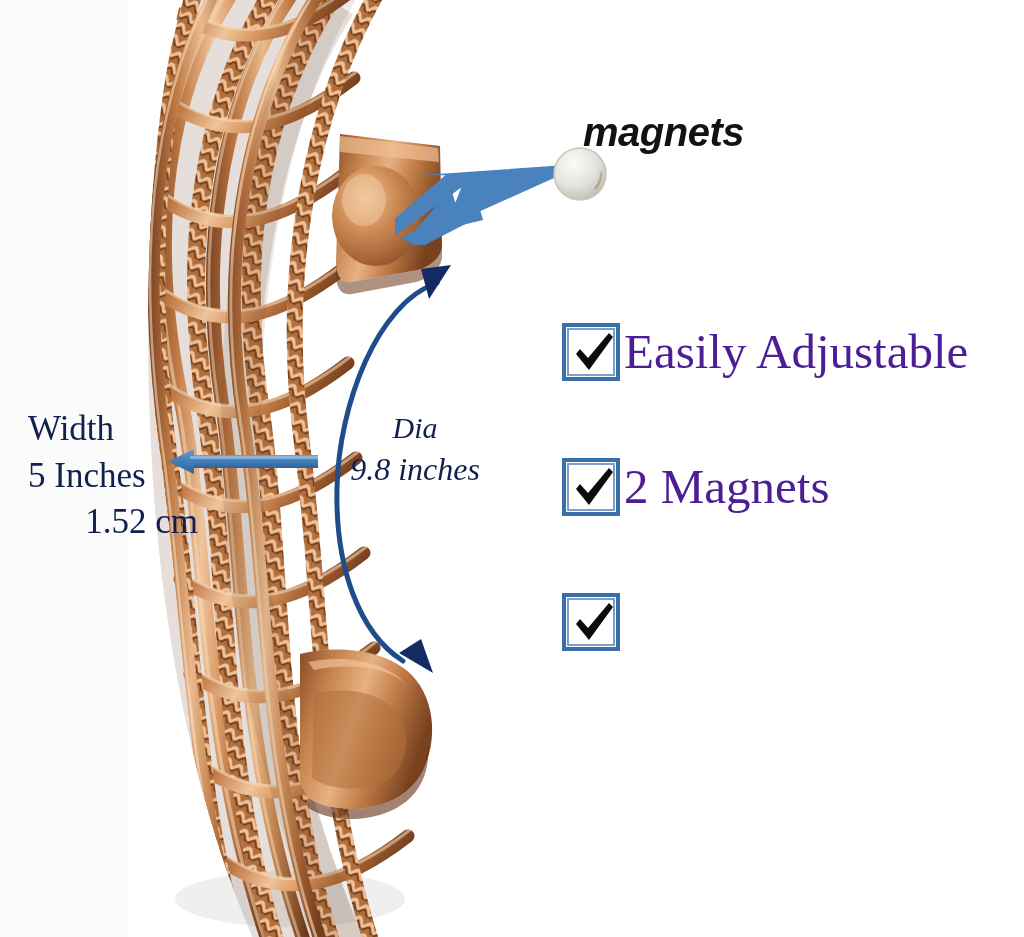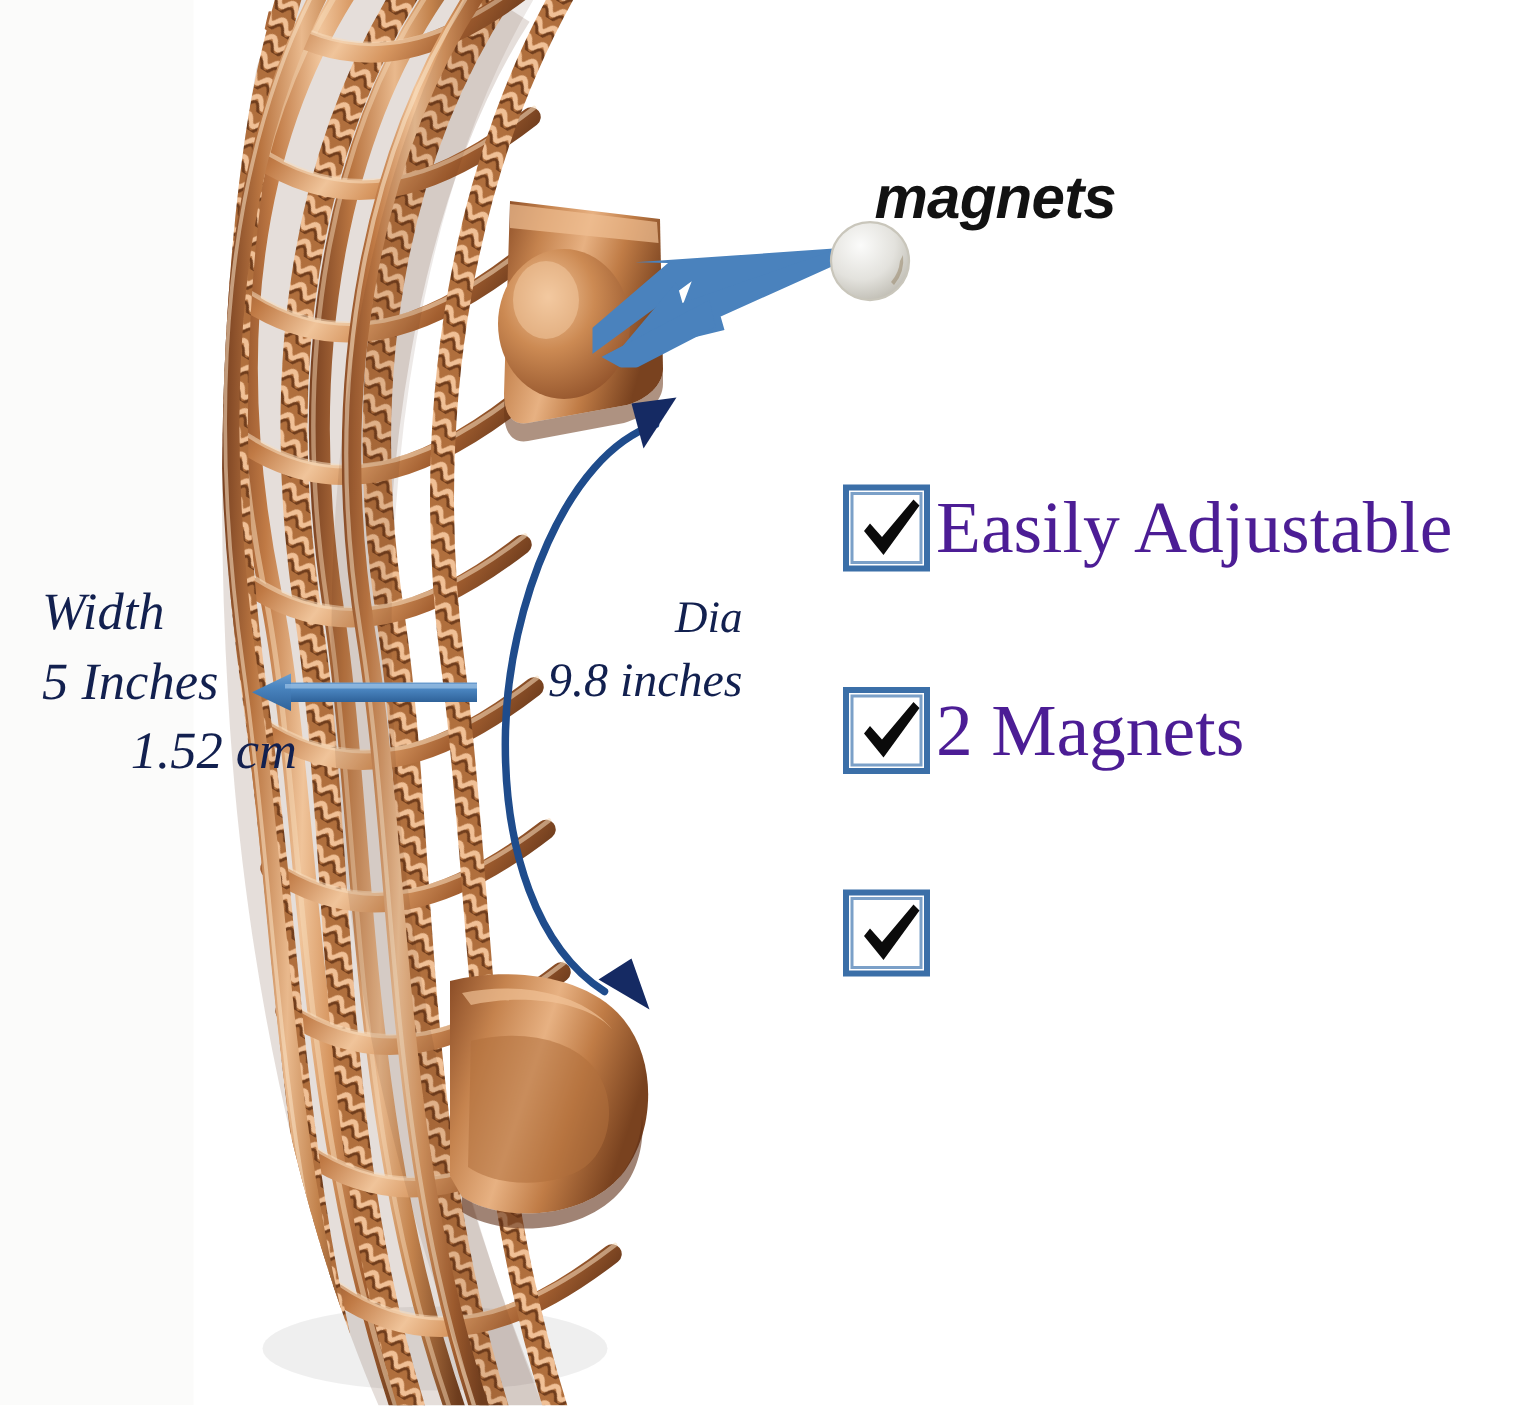--- a/index.html
+++ b/index.html
@@ -62,24 +62,23 @@
     left: 395px;
     top: 160px;
     width: 195px;
     height: 85px;
   }
 
   
   .width-label {
     position: absolute;
     left: 28px;
-    top: 385px;
+    top: 406px;
     width: 170px;
     text-align: left;
-    font-style: italic;
     color: #12204f;
     line-height: 1.33;
   }
   .width-label .l1 { font-size: 35px; display: block; }
   .width-label .l2 { font-size: 35px; display: block; }
   .width-label .l3 { font-size: 35px; display: block; text-align: right; }
   .width-arrow {
     position: absolute;
     left: 168px;
     top: 442px;
@@ -91,23 +90,23 @@
   .dia-arc {
     position: absolute;
     left: 325px;
     top: 255px;
     width: 140px;
     height: 425px;
   }
   .dia-label {
     position: absolute;
     left: 335px;
-    top: 392px;
+    top: 408px;
     width: 160px;
-    text-align: right;
+    text-align: center;
     font-style: italic;
     color: #12204f;
     line-height: 1.34;
   }
   .dia-label .l1 { font-size: 30px; display: block; }
   .dia-label .l2 { font-size: 32px; display: block; }
   .dia-label .l3 { font-size: 32px; display: block; }
 
   
   .features {

